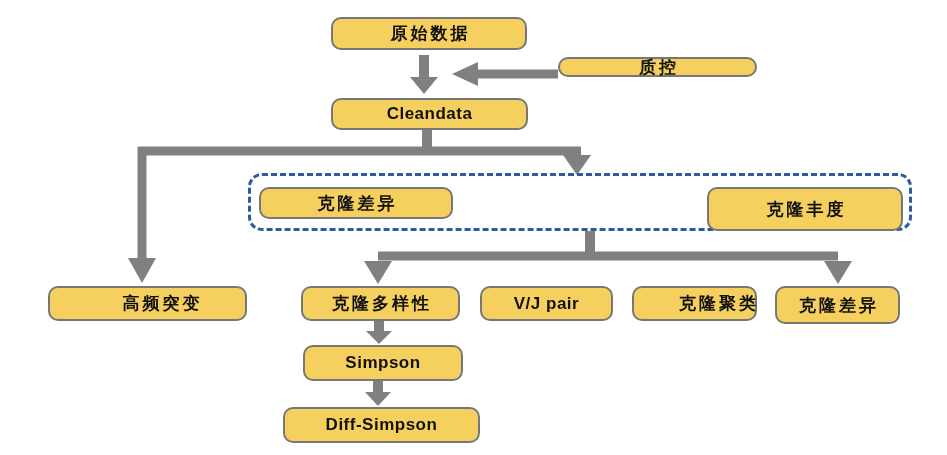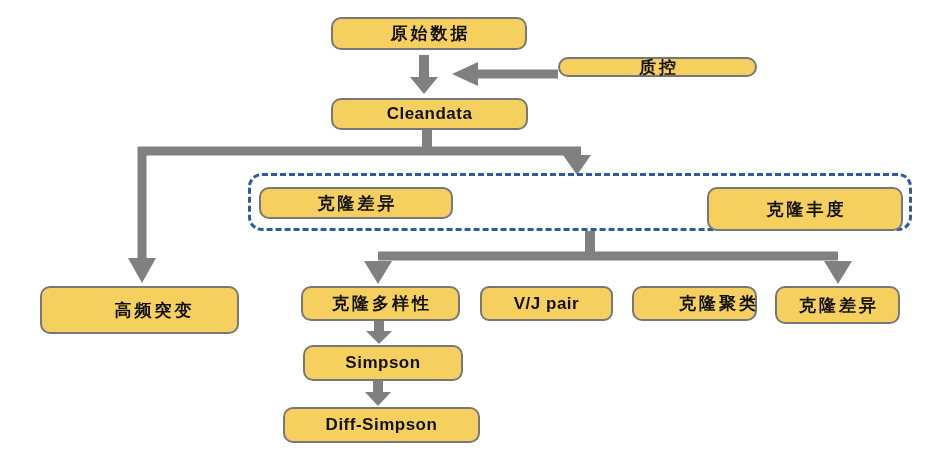--- a/index.html
+++ b/index.html
@@ -51,23 +51,23 @@
     border: 3px dashed var(--group-border);
     border-radius: 14px;
     z-index: 1;
   }
   #n-raw-data      { left: 331px; top: 17px;  width: 196px; height: 33px; }
   #n-qc            { left: 558px; top: 57px;  width: 199px; height: 20px; }
   #n-cleandata     { left: 331px; top: 98px;  width: 197px; height: 32px; }
   #n-align         { left: 259px; top: 187px; width: 194px; height: 32px; }
   #n-cellranger    { left: 483px; top: 187px; width: 199px; height: 32px; }
   #n-abundance     { left: 707px; top: 187px; width: 196px; height: 44px; }
-  #n-hypermutation { left: 40px;  top: 286px; width: 199px; height: 48px; padding-left: 27px; }
+  #n-hypermutation { left: 48px;  top: 286px; width: 199px; height: 35px; padding-left: 27px; }
   #n-diversity     { left: 301px; top: 286px; width: 159px; height: 35px; }
-  #n-vjpair        { left: 480px; top: 286px; width: 133px; height: 35px; border-radius: 9px; }
+  #n-vjpair        { left: 480px; top: 286px; width: 133px; height: 35px; }
   #n-clustering    { left: 632px; top: 286px; width: 125px; height: 35px; padding-left: 46px; }
   #n-difference    { left: 775px; top: 286px; width: 125px; height: 38px; }
   #n-simpson       { left: 303px; top: 345px; width: 160px; height: 36px; text-align: right; }
   #n-diff-simpson  { left: 283px; top: 407px; width: 197px; height: 36px; }
 </style>
 </head>
 <body>
 
 <div id="canvas">
 

